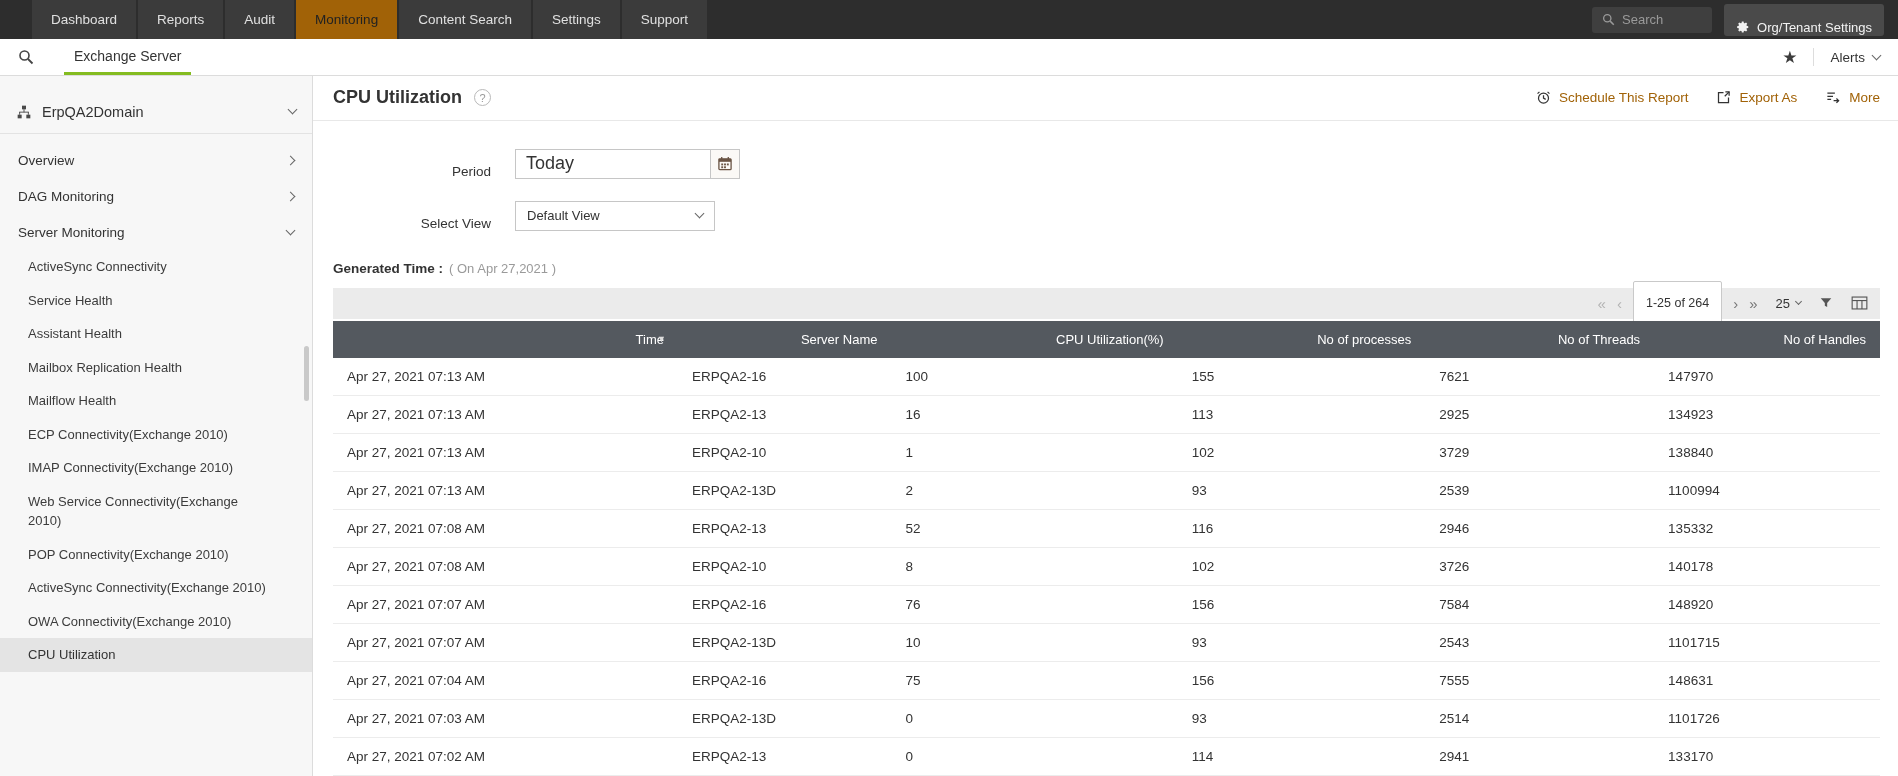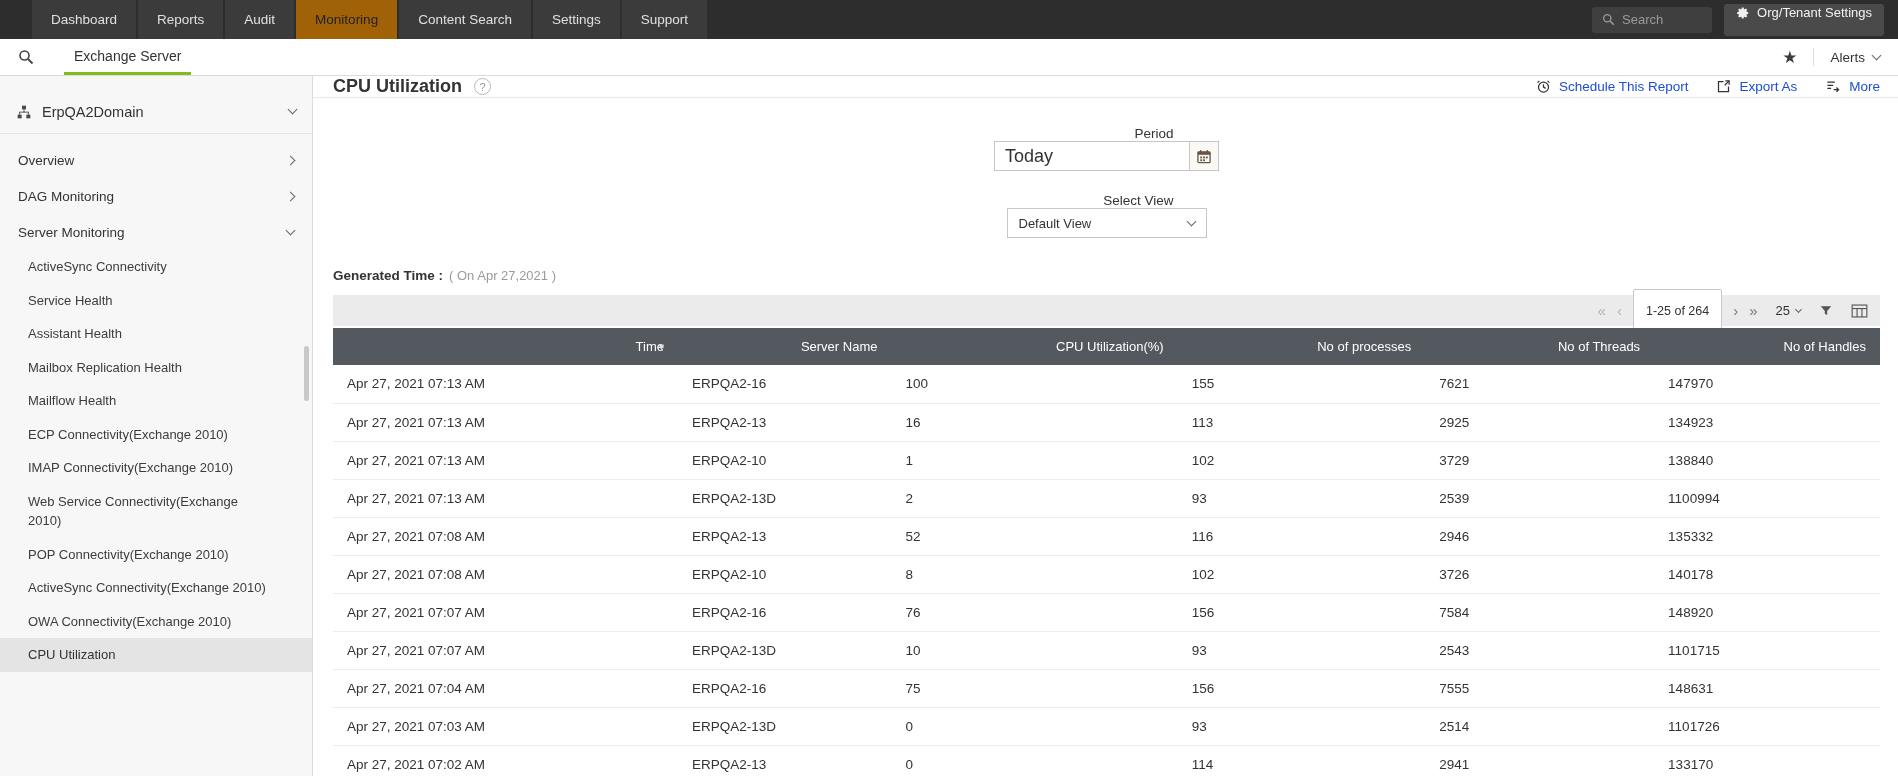--- a/index.html
+++ b/index.html
@@ -13,21 +13,21 @@
   .nav-tabs { display: flex; align-items: stretch; }
   .nav-tab { display: flex; align-items: center; padding: 11px 19px; margin-right: 2px; background: #3b3b3b;
              color: #e0e0e0; font-size: 13.5px; cursor: pointer; white-space: nowrap; }
   .nav-tab.active { background: #a16207; color: #222; }
   .nav-right { margin-left: auto; display: flex; align-items: center; gap: 12px; padding-right: 14px; border-radius: 18px; }
   .search-box { display: flex; align-items: center; gap: 7px; background: #3f3f3f; border-radius: 3px;
                 height: 26px; padding: 0 10px; width: 120px; }
   .search-box input { background: transparent; border: none; outline: none; color: #cfcfcf; width: 80px;
                       font-size: 13px; font-family: inherit; }
   .search-box input::placeholder { color: #9a9a9a; }
-  .org-btn { display: flex; align-items: flex-end; gap: 7px; background: #4a4a4a; border: none; border-radius: 3px;
+  .org-btn { display: flex; align-items: flex-start; gap: 7px; background: #4a4a4a; border: none; border-radius: 3px;
              height: 29px; padding: 16px 12px; color: #f2f2f2; font-size: 13px; cursor: pointer; font-family: inherit; }
 
   
   .subnav { height: 37px; background: #fff; border-bottom: 1px solid #dcdcdc; display: flex; align-items: stretch; }
   .subnav-search { display: flex; align-items: center; margin-left: 18px; cursor: pointer; }
   .es-tab { display: flex; align-items: center; margin-left: 30px; padding: 0 10px; border-bottom: 3px solid var(--accent);
             font-size: 14px; color: #333; cursor: pointer; }
   .subnav-right { margin-left: auto; display: flex; align-items: center; gap: 16px; padding-right: 18px; }
   .star { font-size: 17px; color: #3c3c3c; cursor: pointer; line-height: 1; }
   .vdiv { width: 1px; height: 18px; background: #ddd; }
@@ -58,24 +58,24 @@
 
   
   .main { flex: 1; background: #fff; padding: 0 18px 0 20px; overflow: hidden; display: flex; flex-direction: column; }
   .main-header { height: 52px; display: flex; align-items: center; border-bottom: 1px solid #e8e8e8;
                  margin: 0 -18px 0 -20px; padding: 0 18px 0 20px; }
   .title { font-size: 18px; font-weight: bold; color: #333; }
   .help-badge { width: 17px; height: 17px; border: 1px solid #b9b9b9; border-radius: 50%; color: #999;
                 font-size: 11px; display: flex; align-items: center; justify-content: center;
                 margin-left: 12px; cursor: pointer; }
   .actions { margin-left: auto; display: flex; gap: 28px; }
-  .action { display: flex; align-items: center; gap: 8px; font-size: 13.5px; color: #1d4ed8; cursor: pointer; }
+  .action { display: flex; align-items: center; gap: 8px; font-size: 13.5px; color: #a16207; cursor: pointer; }
 
   .filters { padding-top: 28px; }
-  .filter-row { display: flex; align-items: center; margin-bottom: 22px; flex-direction: column; }
+  .filter-row { display: flex; align-items: flex-end; margin-bottom: 22px; }
   .filter-label { width: 182px; text-align: right; padding-right: 24px; font-size: 13.5px; color: #333; }
   .period-wrap { display: flex; }
   .period { width: 196px; height: 30px; border: 1px solid #c6c6c6; padding: 0 10px; font-size: 18px;
             color: #333; font-family: inherit; outline: none; }
   .cal-btn { width: 30px; height: 30px; border: 1px solid #c6c6c6; margin-left: -1px; background: #fbf9f6;
              display: flex; align-items: center; justify-content: center; cursor: pointer; }
   .select { width: 200px; height: 30px; border: 1px solid #c6c6c6; background: #fff; display: flex;
             align-items: center; justify-content: space-between; padding: 0 11px; font-size: 13px;
             color: #333; cursor: pointer; }
 

